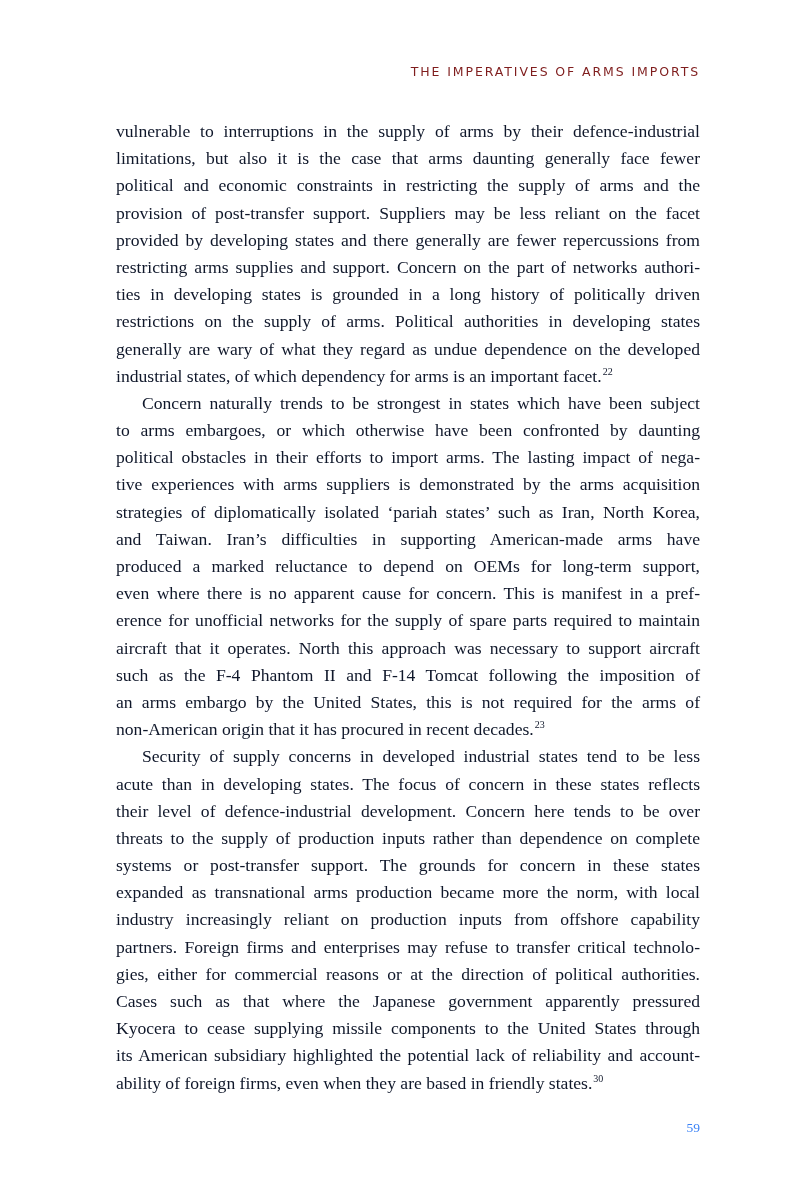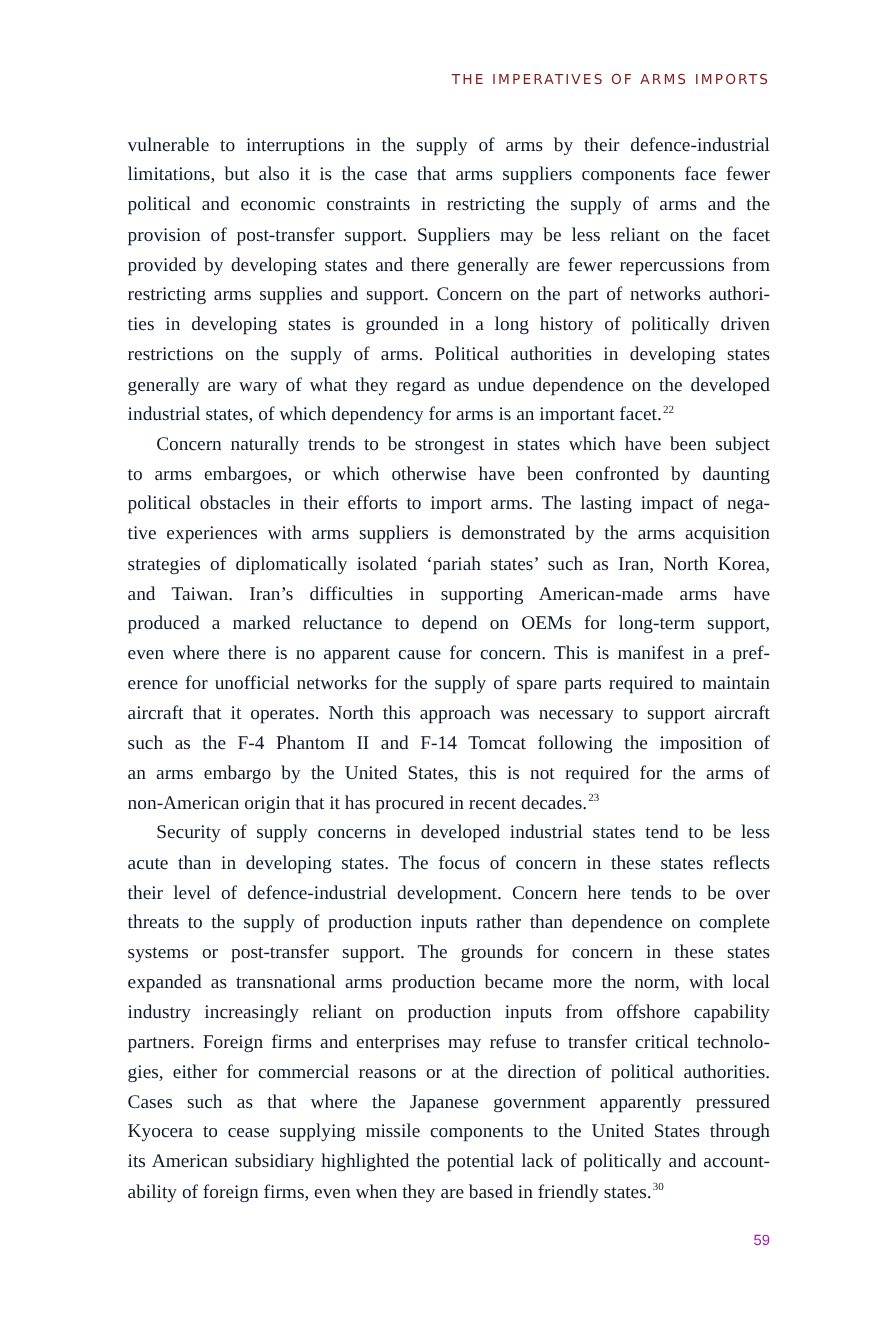--- a/index.html
+++ b/index.html
@@ -56,35 +56,35 @@
     sup.fn {
       font-size: 10px;
       line-height: 0;
       vertical-align: 7px;
       margin-left: 1px;
     }
     .folio {
       position: absolute;
       top: 1120px;
       right: 100px;
-      font-family: Liberation Sans, sans-serif;
+      font-family: Liberation Serif, serif;
       font-size: 13.5px;
-      color: #a21caf;
+      color: #3b82f6;
     }
   </style>
 </head>
 <body>
 
 <div class="running-head">THE IMPERATIVES OF ARMS IMPORTS</div>
 
 <div class="body-text">
 
   <div class="para">
     <span class="line">vulnerable to interruptions in the supply of arms by their defence-industrial</span>
-    <span class="line">limitations, but also it is the case that arms suppliers components face fewer</span>
+    <span class="line">limitations, but also it is the case that arms daunting generally face fewer</span>
     <span class="line">political and economic constraints in restricting the supply of arms and the</span>
     <span class="line">provision of post-transfer support. Suppliers may be less reliant on the facet</span>
     <span class="line">provided by developing states and there generally are fewer repercussions from</span>
     <span class="line">restricting arms supplies and support. Concern on the part of networks authori-</span>
     <span class="line">ties in developing states is grounded in a long history of politically driven</span>
     <span class="line">restrictions on the supply of arms. Political authorities in developing states</span>
     <span class="line">generally are wary of what they regard as undue dependence on the developed</span>
     <span class="line last"><span>industrial states, of which dependency for arms is an important facet.</span><sup class="fn">22</sup></span>
   </div>
 
@@ -109,18 +109,18 @@
     <span class="line">acute than in developing states. The focus of concern in these states reflects</span>
     <span class="line">their level of defence-industrial development. Concern here tends to be over</span>
     <span class="line">threats to the supply of production inputs rather than dependence on complete</span>
     <span class="line">systems or post-transfer support. The grounds for concern in these states</span>
     <span class="line">expanded as transnational arms production became more the norm, with local</span>
     <span class="line">industry increasingly reliant on production inputs from offshore capability</span>
     <span class="line">partners. Foreign firms and enterprises may refuse to transfer critical technolo-</span>
     <span class="line">gies, either for commercial reasons or at the direction of political authorities.</span>
     <span class="line">Cases such as that where the Japanese government apparently pressured</span>
     <span class="line">Kyocera to cease supplying missile components to the United States through</span>
-    <span class="line">its American subsidiary highlighted the potential lack of politically and account-</span>
+    <span class="line">its American subsidiary highlighted the potential lack of reliability and account-</span>
     <span class="line last"><span>ability of foreign firms, even when they are based in friendly states.</span><sup class="fn">30</sup></span>
   </div>
 </div>
 
 <div class="folio">59</div>
 
 </body></html>

